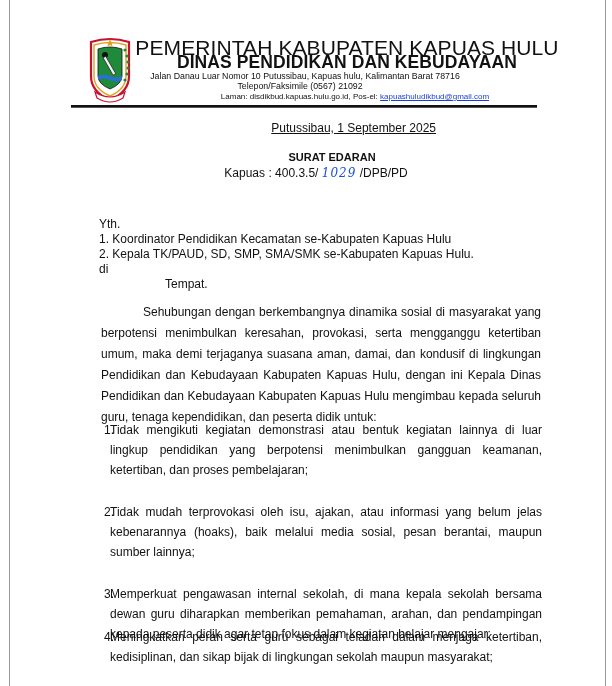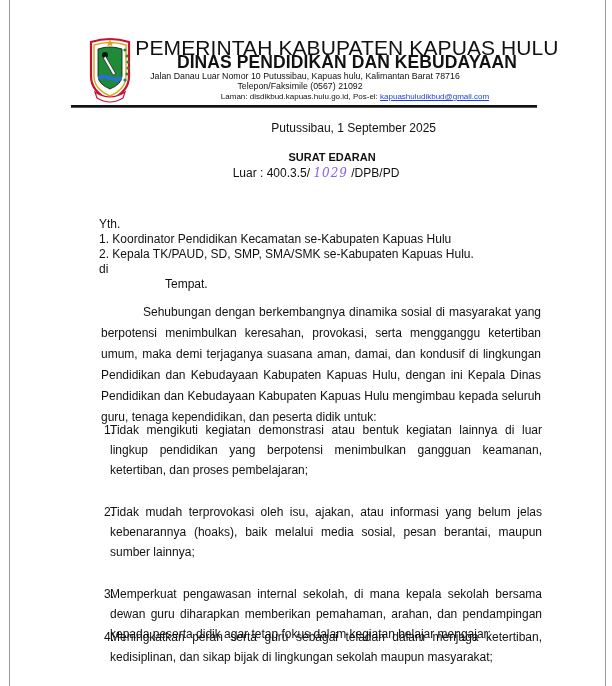--- a/index.html
+++ b/index.html
@@ -15,25 +15,25 @@
   .logo { position: absolute; left: 87px; top: 36px; width: 46px; height: 68px; }
   .lh-line1 { position: absolute; left: 0; width: 612px; top: 36px; text-align: center; font-size: 21px; letter-spacing: 0.1px; padding-left: 82px; }
   .lh-line2 { position: absolute; left: 0; width: 612px; top: 52px; text-align: center; font-size: 17.5px; font-weight: bold; padding-left: 82px; letter-spacing: 0.1px; }
   .lh-line3 { position: absolute; left: 0; width: 512px; top: 71px; text-align: center; font-size: 8.8px; padding-left: 98px; }
   .lh-line4 { position: absolute; left: 0; width: 502px; top: 81px; text-align: center; font-size: 8.8px; padding-left: 98px; }
   .lh-line5 { position: absolute; left: 0; width: 612px; top: 92px; text-align: center; font-size: 8px; padding-left: 98px; }
   .lh-line5 .link { color: #1a3fd6; text-decoration: underline; }
   .rule { position: absolute; left: 71px; top: 105px; width: 466px; height: 3px; background: linear-gradient(#111 0 60%, #555 60% 100%); }
 
   .date { position: absolute; left: 0; width: 612px; top: 121px; text-align: right; padding-right: 176px; font-size: 12px; }
-  .date { right: auto; }
+  .date { right: auto; text-decoration: underline; }
 
   .title { position: absolute; left: 0; width: 612px; top: 151px; text-align: center; font-size: 11px; font-weight: bold; padding-left: 20px; margin-left: 16px; }
   .nomor { position: absolute; left: 0; width: 612px; top: 166px; text-align: center; font-size: 12px; padding-left: 20px; }
-  .nomor .hand { font-family: "DejaVu Serif", serif; font-style: italic; font-size: 12px; color: #8b5cf6; letter-spacing: 1px; }
+  .nomor .hand { font-family: "DejaVu Serif", serif; font-style: italic; font-size: 12px; color: #1d4ed8; letter-spacing: 1px; }
 
   .addr { position: absolute; left: 99px; font-size: 12px; }
   .addr-yth { top: 217px; }
   .addr-1 { top: 232px; }
   .addr-2 { top: 247px; }
   .addr-di { top: 262px; }
   .addr-tempat { top: 277px; left: 117px; margin-left: 48px; }
 
   .para { position: absolute; left: 101px; width: 440px; top: 302px; font-size: 12px; line-height: 21px; text-align: justify; text-indent: 42px; }
 
@@ -83,21 +83,21 @@
 <div class="lh-line1">PEMERINTAH KABUPATEN KAPUAS HULU</div>
 <div class="lh-line2">DINAS PENDIDIKAN DAN KEBUDAYAAN</div>
 <div class="lh-line3">Jalan Danau Luar Nomor 10 Putussibau, Kapuas hulu, Kalimantan Barat 78716</div>
 <div class="lh-line4">Telepon/Faksimile (0567) 21092</div>
 <div class="lh-line5"><span>Laman: disdikbud.kapuas.hulu.go.id, Pos-el: </span><span class="link">kapuashuludikbud@gmail.com</span></div>
 <div class="rule"></div>
 
 <div class="date">Putussibau, 1 September  2025</div>
 
 <div class="title">SURAT EDARAN</div>
-<div class="nomor"><span>Luar :  400.3.5/ </span><span class="hand">1029</span><span> /DPB/PD</span></div>
+<div class="nomor"><span>Kapuas :  400.3.5/ </span><span class="hand">1029</span><span> /DPB/PD</span></div>
 
 <div class="addr addr-yth">Yth.</div>
 <div class="addr addr-1">1. Koordinator Pendidikan Kecamatan se-Kabupaten Kapuas Hulu</div>
 <div class="addr addr-2">2. Kepala TK/PAUD, SD, SMP, SMA/SMK se-Kabupaten Kapuas Hulu.</div>
 <div class="addr addr-di">di</div>
 <div class="addr addr-tempat">Tempat.</div>
 
 <div class="para">Sehubungan dengan berkembangnya dinamika sosial di masyarakat yang berpotensi menimbulkan keresahan, provokasi, serta mengganggu ketertiban umum, maka demi terjaganya suasana aman, damai, dan kondusif di lingkungan Pendidikan dan Kebudayaan Kabupaten Kapuas Hulu, dengan ini Kepala Dinas Pendidikan dan Kebudayaan Kabupaten Kapuas Hulu mengimbau kepada seluruh guru, tenaga kependidikan, dan peserta didik untuk:</div>
 
 <div class="list item1">

